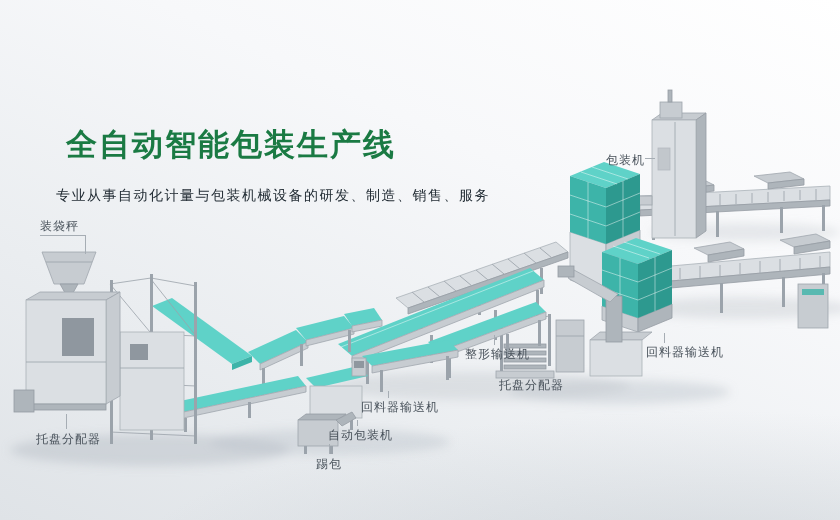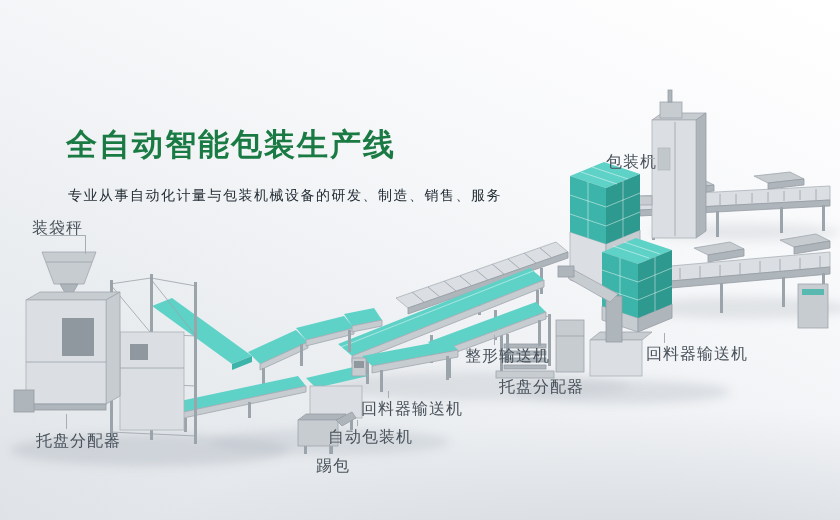--- a/index.html
+++ b/index.html
@@ -6,22 +6,22 @@
   html,body{width:840px;height:520px;overflow:hidden}
   .stage{
     position:relative;width:840px;height:520px;overflow:hidden;
     font-family:"DejaVu Sans","Liberation Sans",sans-serif;
     background:
       radial-gradient(ellipse 130% 60% at 85% 112%, rgba(183,191,198,.5) 0%, rgba(183,191,198,0) 55%),
       linear-gradient(205deg,#ffffff 0%,#f7f8fa 35%,#eaedf0 70%,#dfe3e7 100%);
   }
   .scene{position:absolute;left:0;top:0;width:840px;height:520px}
   .title{position:absolute;left:66px;top:124px;font-size:31px;font-weight:700;color:#1a7a43;letter-spacing:2px;white-space:nowrap}
-  .subtitle{position:absolute;left:68px;top:187px;font-size:14px;color:#232d35;letter-spacing:1.5px;white-space:nowrap}
-  .mlabel{position:absolute;font-size:16px;color:#49525b;letter-spacing:1px;white-space:nowrap}
+  .subtitle{position:absolute;left:56px;top:187px;font-size:14px;color:#232d35;letter-spacing:1.5px;white-space:nowrap}
+  .mlabel{position:absolute;font-size:12px;color:#49525b;letter-spacing:1px;white-space:nowrap}
   .conn{position:absolute;background:#a6adb4}
   
   .mA{fill:#dbdfe3;stroke:#aab1b7;stroke-width:.8}
   .mB{fill:#c7ccd1;stroke:#9fa6ad;stroke-width:.8}
   .mC{fill:#aeb5bb;stroke:#959ca3;stroke-width:.8}
   .mD{fill:#8f979f}
   .tT{fill:#5fd2c8}
   .tL{fill:#3db4a9}
   .tR{fill:#2d998f}
   .leg{fill:#9ba3ab}
@@ -269,21 +269,21 @@
       <polygon class="mC" points="336,420 352,412 356,418 342,426"></polygon>
       <rect class="leg" x="304" y="446" width="3" height="8"></rect>
       <rect class="leg" x="330" y="446" width="3" height="8"></rect>
     </g>
   </svg>
 
   <h1 class="title">全自动智能包装生产线</h1>
   <p class="subtitle">专业从事自动化计量与包装机械设备的研发、制造、销售、服务</p>
 
   <div>
-    <span class="mlabel" style="left:32px;top:218px">装袋秤</span>
+    <span class="mlabel" style="left:40px;top:218px">装袋秤</span>
     <i class="conn" style="left:40px;top:235px;width:46px;height:1px"></i>
     <i class="conn" style="left:85px;top:235px;width:1px;height:19px"></i>
 
     <span class="mlabel" style="left:606px;top:152px">包装机</span>
     <i class="conn" style="left:645px;top:158px;width:10px;height:1px"></i>
 
     <span class="mlabel" style="left:36px;top:431px">托盘分配器</span>
     <i class="conn" style="left:66px;top:414px;width:1px;height:15px"></i>
 
     <span class="mlabel" style="left:316px;top:456px">踢包</span>

